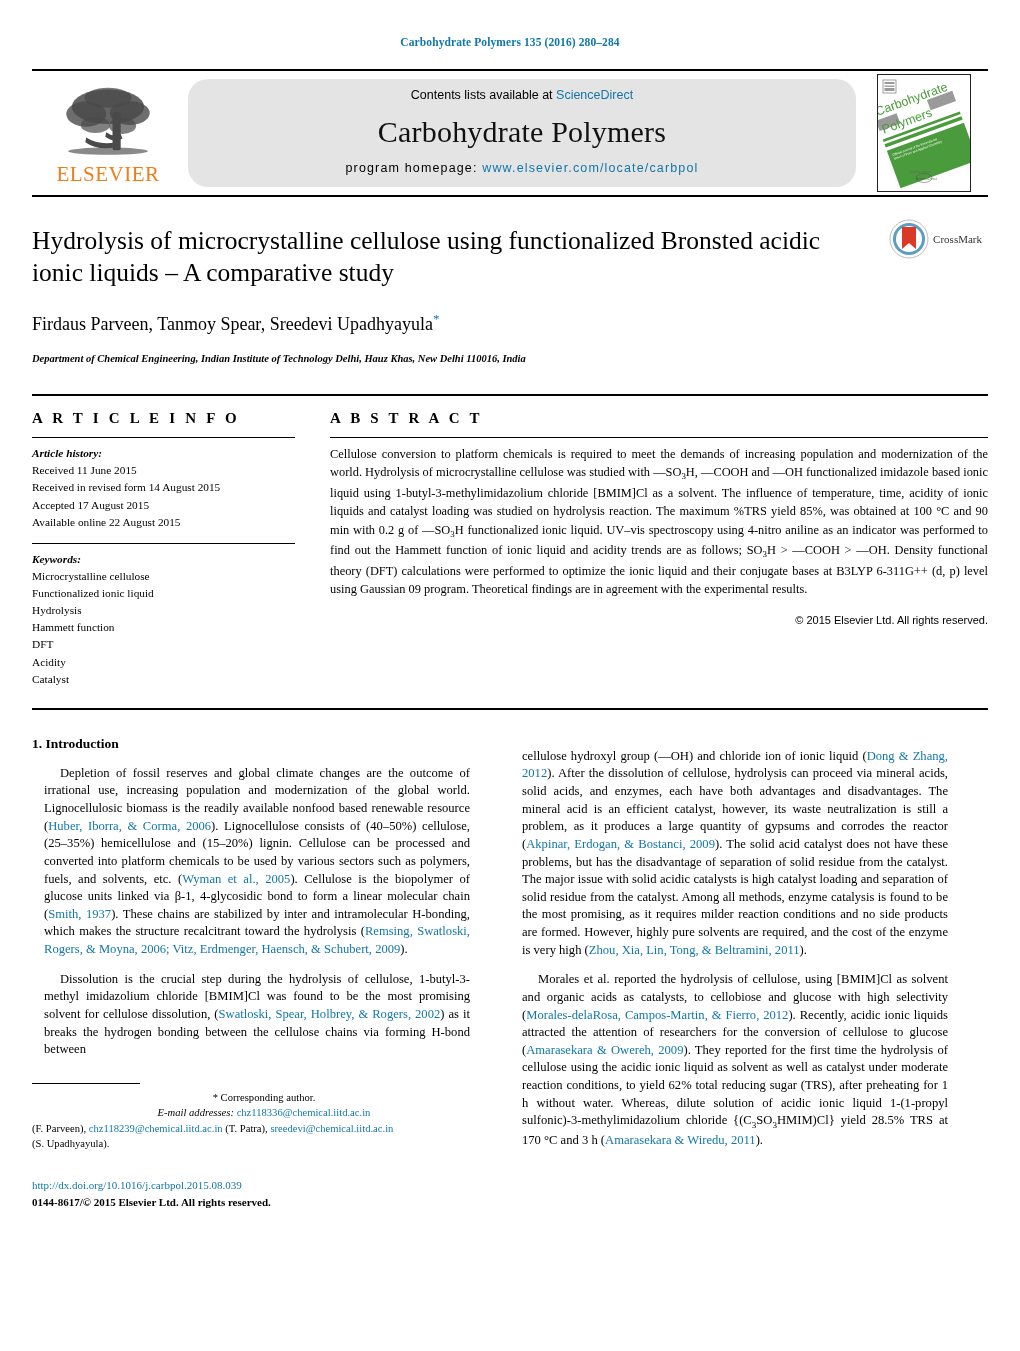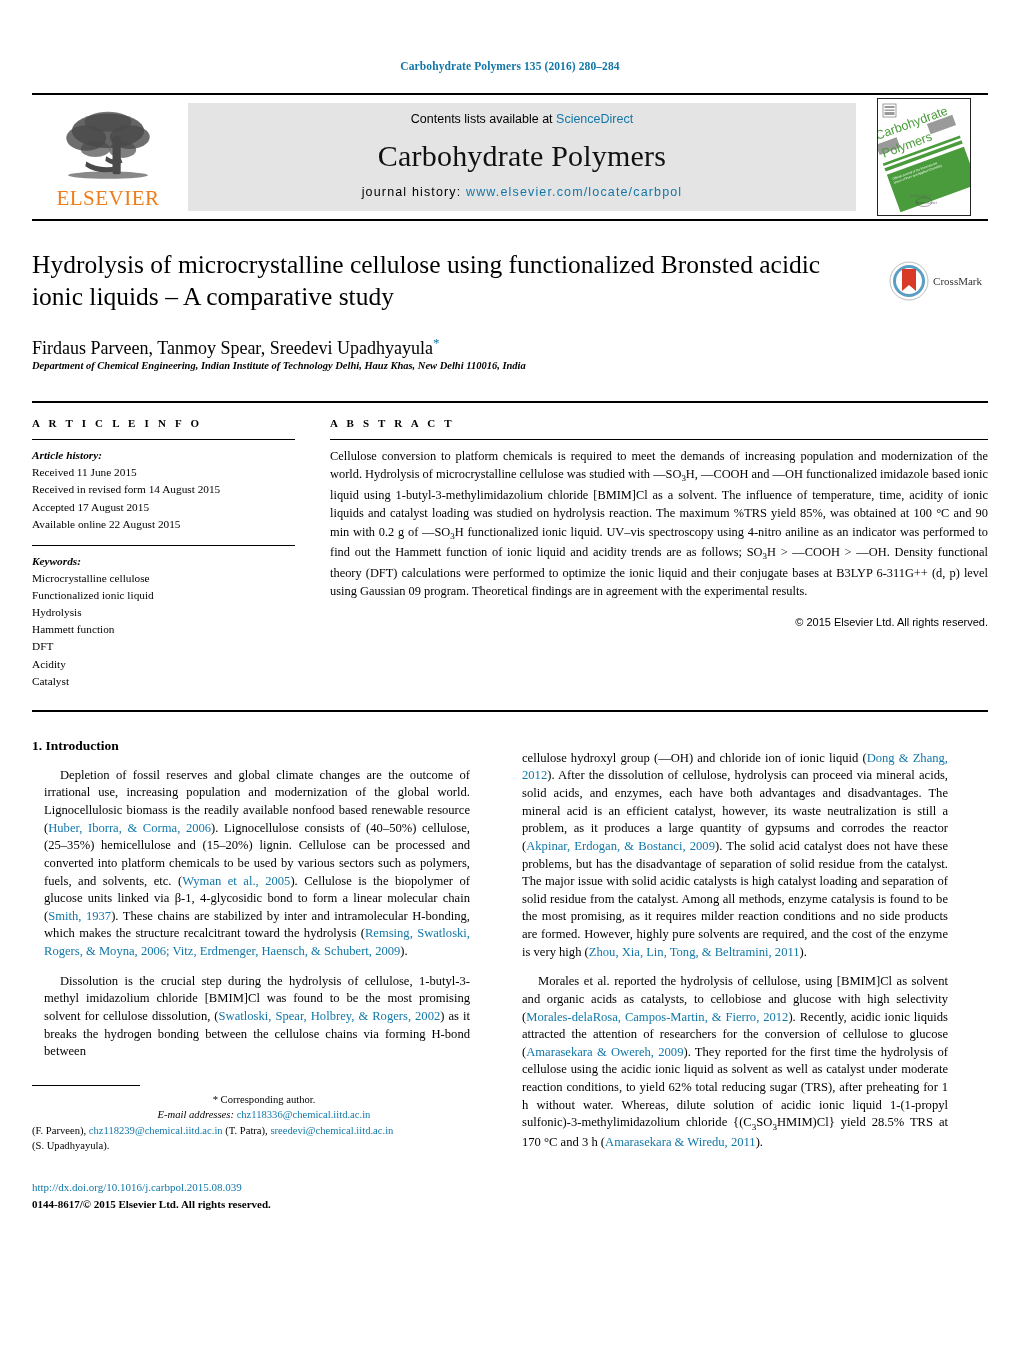--- a/index.html
+++ b/index.html
@@ -24,21 +24,21 @@
   }
 
   
   .running-head {
     text-align: center;
     color: #1277a8;
     font-family: "Liberation Serif", serif;
     font-weight: bold;
     font-size: 11.5px;
     letter-spacing: 0.1px;
-    padding-top: 60px;
+    padding-top: 36px;
   }
 
   
   .masthead {
     margin-top: 21px;
     border-top: 2.2px solid #000;
     border-bottom: 2.2px solid #000;
     height: 124px;
     display: flex;
     align-items: stretch;
@@ -69,20 +69,21 @@
   .center-block {
     flex: 1 1 auto;
     background: #e4e4e4;
     margin: 8px 4px 8px 4px;
     display: flex;
     flex-direction: column;
     align-items: center;
     justify-content: space-between;
     padding: 9px 0 12px 0;
     box-sizing: border-box;
+    border-radius: 20px;
   }
   .contents-line {
     font-family: "Liberation Sans", sans-serif;
     font-size: 12.5px;
     color: #000;
   }
   .contents-line .sd {
     color: #1277a8;
   }
   .journal-name {
@@ -126,21 +127,21 @@
     font-size: 25.5px;
     line-height: 1.26;
     color: #000;
     width: 800px;
     font-weight: normal;
     margin: 0;
   }
   .crossmark {
     position: absolute;
     right: 6px;
-    top: 40px;
+    top: 22px;
     display: flex;
     align-items: center;
     gap: 4px;
   }
   .crossmark-logo {
     width: 40px;
     height: 40px;
   }
   .crossmark-label {
     font-family: "Liberation Serif", serif;
@@ -156,21 +157,21 @@
   .authors .star {
     color: #1277a8;
     font-size: 13px;
     vertical-align: super;
   }
   .affiliation {
     font-family: "Liberation Serif", serif;
     font-style: italic;
     font-weight: bold;
     font-size: 10.5px;
-    margin-top: 1px;
+    margin-top: 18px;
     color: #000;
   }
 
   
   .band {
     margin-top: 30px;
     border-top: 2.2px solid #000;
     display: flex;
     padding-top: 14px;
   }
@@ -181,21 +182,21 @@
     box-sizing: border-box;
   }
   .col-abs {
     flex: 1 1 auto;
     padding-left: 13px;
     box-sizing: border-box;
   }
   .sec-label {
     font-family: "Liberation Serif", serif;
     font-weight: bold;
-    font-size: 11px;
+    font-size: 15px;
     letter-spacing: 3.2px;
     margin-bottom: 10px;
   }
   .rule-thin {
     border-top: 1.4px solid #000;
     margin-bottom: 7px;
   }
   .rule-thin2 {
     border-top: 1.4px solid #000;
     margin: 12px 0 7px 0;
@@ -309,21 +310,21 @@
       </svg>
       <div class="elsevier-word">ELSEVIER</div>
     </div>
 
     <div class="center-block">
       <div class="contents-line">
         <span>Contents lists available at </span><span class="sd">ScienceDirect</span>
       </div>
       <div class="journal-name">Carbohydrate Polymers</div>
       <div class="homepage-line">
-        <span>journal history: </span><span class="url">www.elsevier.com/locate/carbpol</span>
+        <span>program homepage: </span><span class="url">www.elsevier.com/locate/carbpol</span>
       </div>
     </div>
 
     <div class="cover-block">
       <div class="cover-thumb">
         <svg viewBox="0 0 92 116" width="92" height="116">
           <rect x="0" y="0" width="92" height="116" fill="#ffffff"></rect>
           <rect x="5" y="5" width="13" height="13" fill="#ffffff" stroke="#777" stroke-width="0.7"></rect>
           <g fill="#8e8e8e" opacity="0.9">
             <rect x="6.5" y="7" width="10" height="2"></rect>

